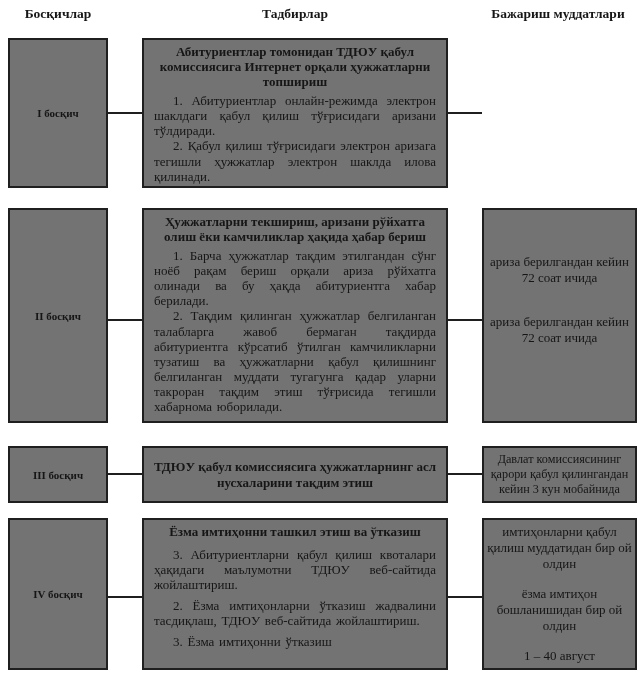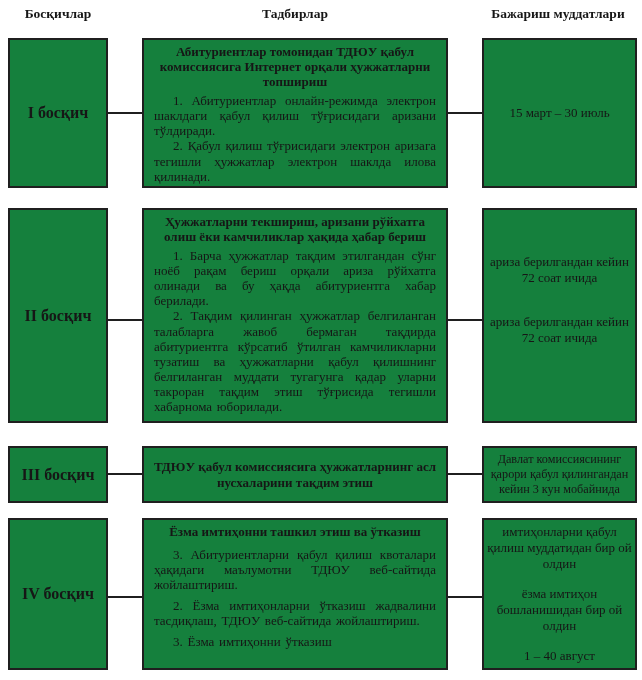--- a/index.html
+++ b/index.html
@@ -20,31 +20,31 @@
     text-align: center;
   }
   .hdr-stages   { left: 0;   width: 116px; }
   .hdr-actions  { left: 142px; width: 306px; }
   .hdr-deadlines{ left: 474px; width: 168px; }
 
   .box {
     position: absolute;
     box-sizing: border-box;
     border: 2px solid #1f1f1f;
-    background: #15803d;
+    background: #737373;
   }
   
   .stage {
     left: 8px;
     width: 100px;
     display: flex;
     align-items: center;
     justify-content: center;
     font-weight: bold;
-    font-size: 16px;
+    font-size: 11px;
   }
   
   .action {
     left: 142px;
     width: 306px;
     padding: 4px 10px;
     font-size: 13px;
     line-height: 1.16;
     overflow: hidden;
   }
@@ -117,23 +117,20 @@
   <div class="col-header hdr-actions">Тадбирлар</div>
   <div class="col-header hdr-stages">Босқичлар</div>
   <div class="col-header hdr-deadlines">Бажариш муддатлари</div>
 
   <div class="box stage row1">I босқич</div>
   <div class="box action row1">
     <p class="title">Абитуриентлар томонидан ТДЮУ қабул комиссиясига Интернет орқали ҳужжатларни топшириш</p>
     <p class="item">1. Абитуриентлар онлайн-режимда электрон шаклдаги қабул қилиш тўғрисидаги аризани тўлдиради.</p>
     <p class="item">2. Қабул қилиш тўғрисидаги электрон аризага тегишли ҳужжатлар электрон шаклда илова қилинади.</p>
   </div>
-  <div class="box deadline center row1">
-    <p class="dl">15 март – 30 июль</p>
-  </div>
   <div class="connector c-left c-r1"></div>
   <div class="connector c-right c-r1"></div>
 
   <div class="box stage row2">II босқич</div>
   <div class="box action row2">
     <p class="title">Ҳужжатларни текшириш, аризани рўйхатга олиш ёки камчиликлар ҳақида ҳабар бериш</p>
     <p class="item">1. Барча ҳужжатлар тақдим этилгандан сўнг ноёб рақам бериш орқали ариза рўйхатга олинади ва бу ҳақда абитуриентга хабар берилади.</p>
     <p class="item">2. Тақдим қилинган ҳужжатлар белгиланган талабларга жавоб бермаган тақдирда абитуриентга кўрсатиб ўтилган камчиликларни тузатиш ва ҳужжатларни қабул қилишнинг белгиланган муддати тугагунга қадар уларни такроран тақдим этиш тўғрисида тегишли хабарнома юборилади.</p>
   </div>
   <div class="box deadline r2 row2">

